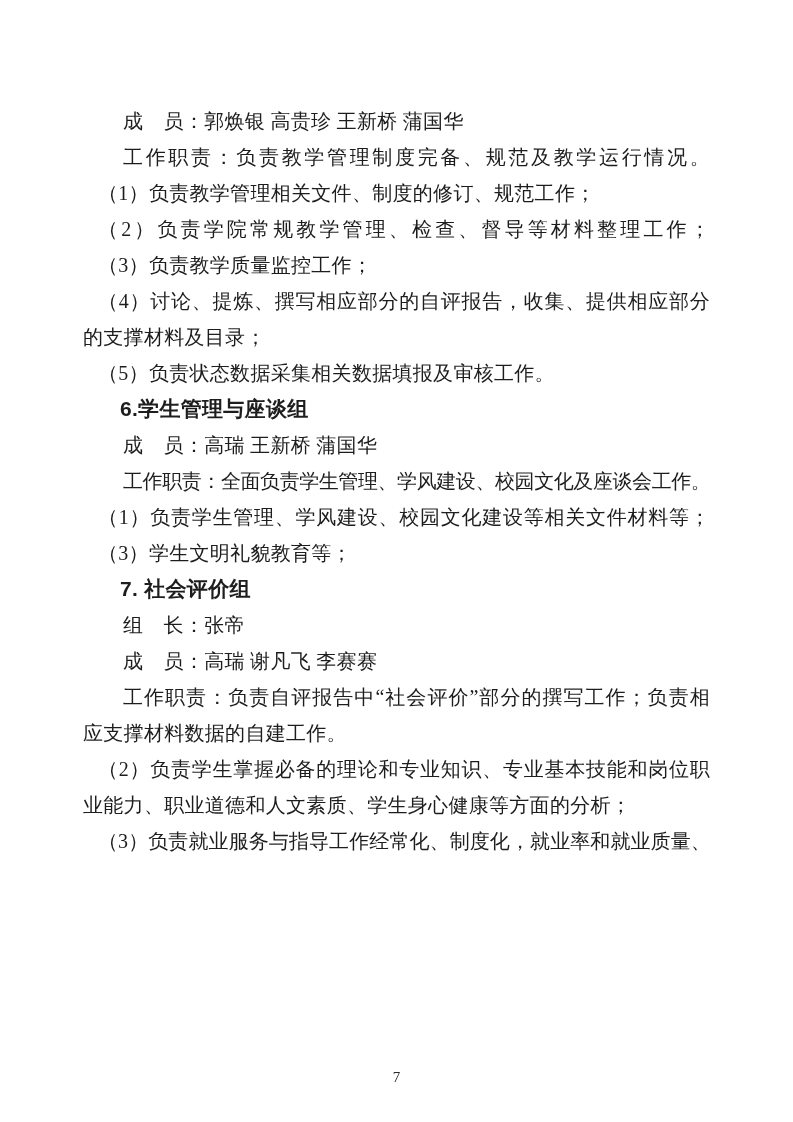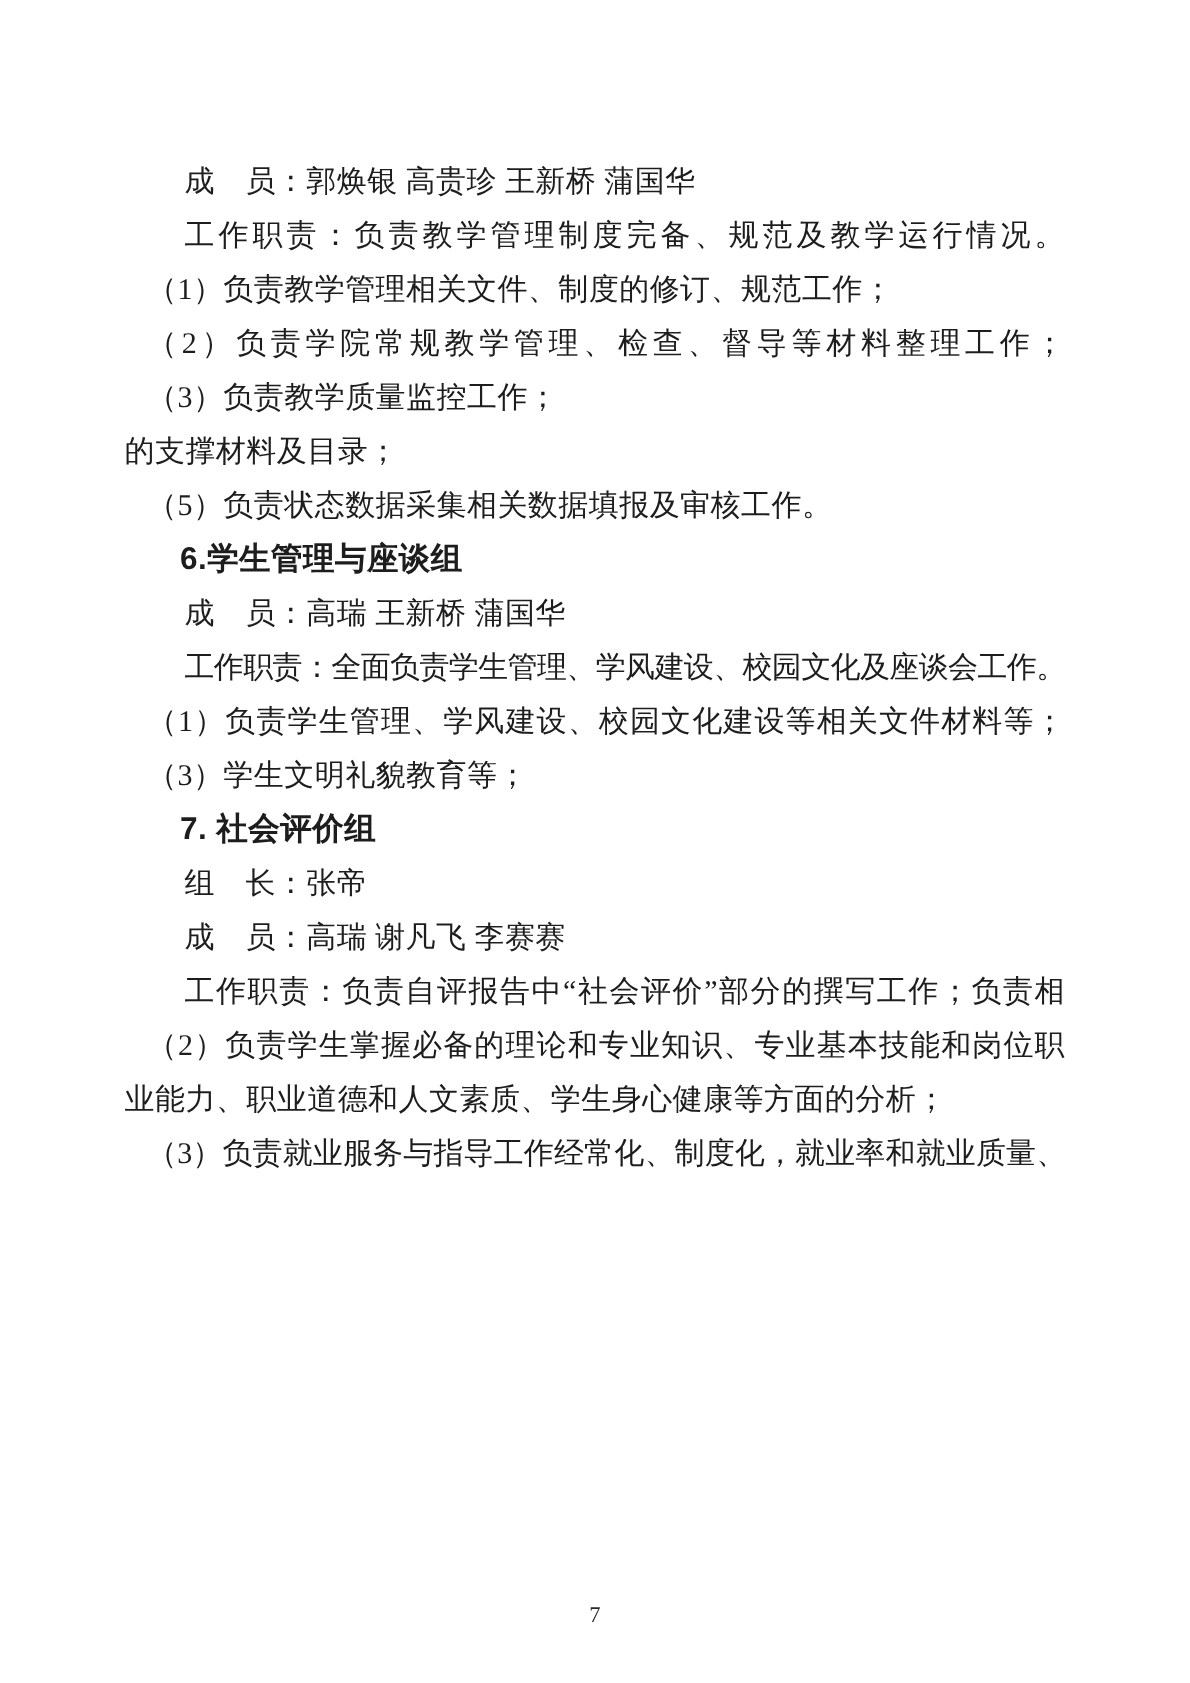--- a/index.html
+++ b/index.html
@@ -56,29 +56,31 @@
 </head>
 <body>
 
 <div class="page">
   <div class="content" id="doc-lines">
       <div class="l ind2">成　员：郭焕银 高贵珍 王新桥 蒲国华</div>
       <div class="l ind2 fill">工作职责：负责教学管理制度完备、规范及教学运行情况。</div>
       <div class="l ind1">（1）负责教学管理相关文件、制度的修订、规范工作；</div>
       <div class="l ind1 fill">（2）负责学院常规教学管理、检查、督导等材料整理工作；</div>
       <div class="l ind1">（3）负责教学质量监控工作；</div>
+      <div class="l ind1 fill">（4）讨论、提炼、撰写相应部分的自评报告，收集、提供相应部分</div>
       <div class="l ind0">的支撑材料及目录；</div>
       <div class="l ind1">（5）负责状态数据采集相关数据填报及审核工作。</div>
       <div class="l indh hd">6.学生管理与座谈组</div>
       <div class="l ind2">成　员：高瑞 王新桥 蒲国华</div>
       <div class="l ind2 fill comp">工作职责：全面负责学生管理、学风建设、校园文化及座谈会工作。</div>
       <div class="l ind1 fill">（1）负责学生管理、学风建设、校园文化建设等相关文件材料等；</div>
       <div class="l ind1">（3）学生文明礼貌教育等；</div>
       <div class="l indh hd">7. 社会评价组</div>
       <div class="l ind2">组　长：张帝</div>
       <div class="l ind2">成　员：高瑞 谢凡飞 李赛赛</div>
       <div class="l ind2 fill">工作职责：负责自评报告中“社会评价”部分的撰写工作；负责相</div>
+      <div class="l ind0">应支撑材料数据的自建工作。</div>
       <div class="l ind1 fill">（2）负责学生掌握必备的理论和专业知识、专业基本技能和岗位职</div>
       <div class="l ind0">业能力、职业道德和人文素质、学生身心健康等方面的分析；</div>
       <div class="l ind1 fill comp">（3）负责就业服务与指导工作经常化、制度化，就业率和就业质量、</div>
     </div>
   <div class="pageno">7</div>
 </div>
 
 </body></html>

